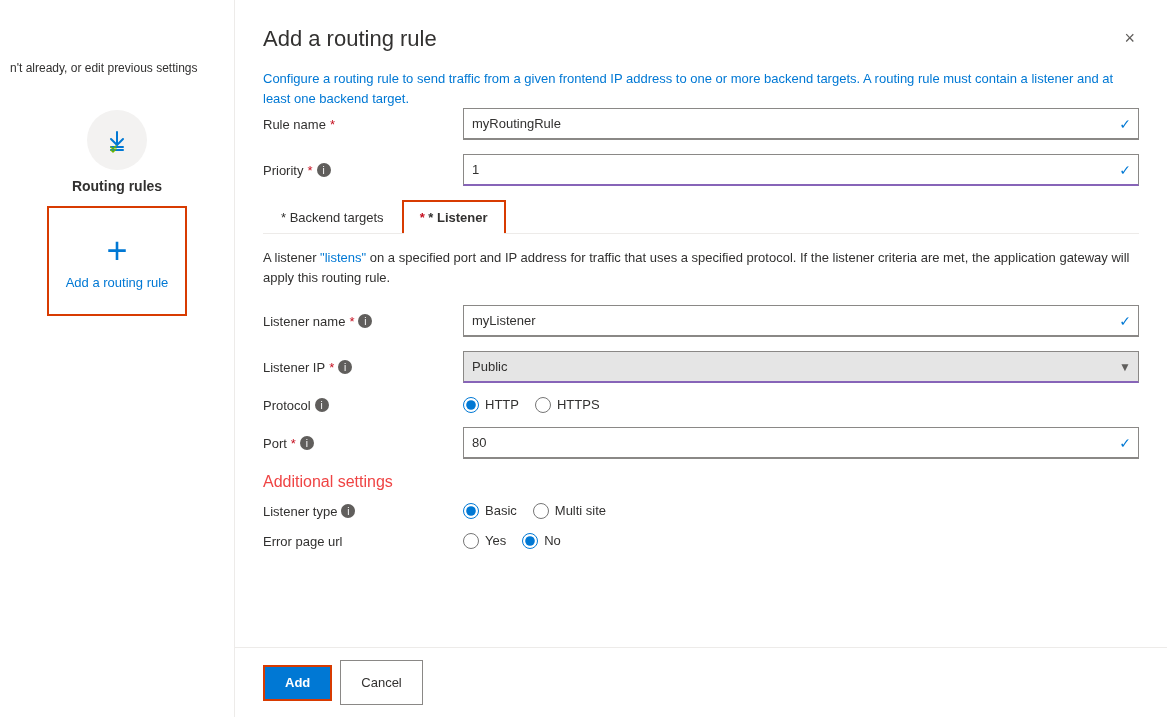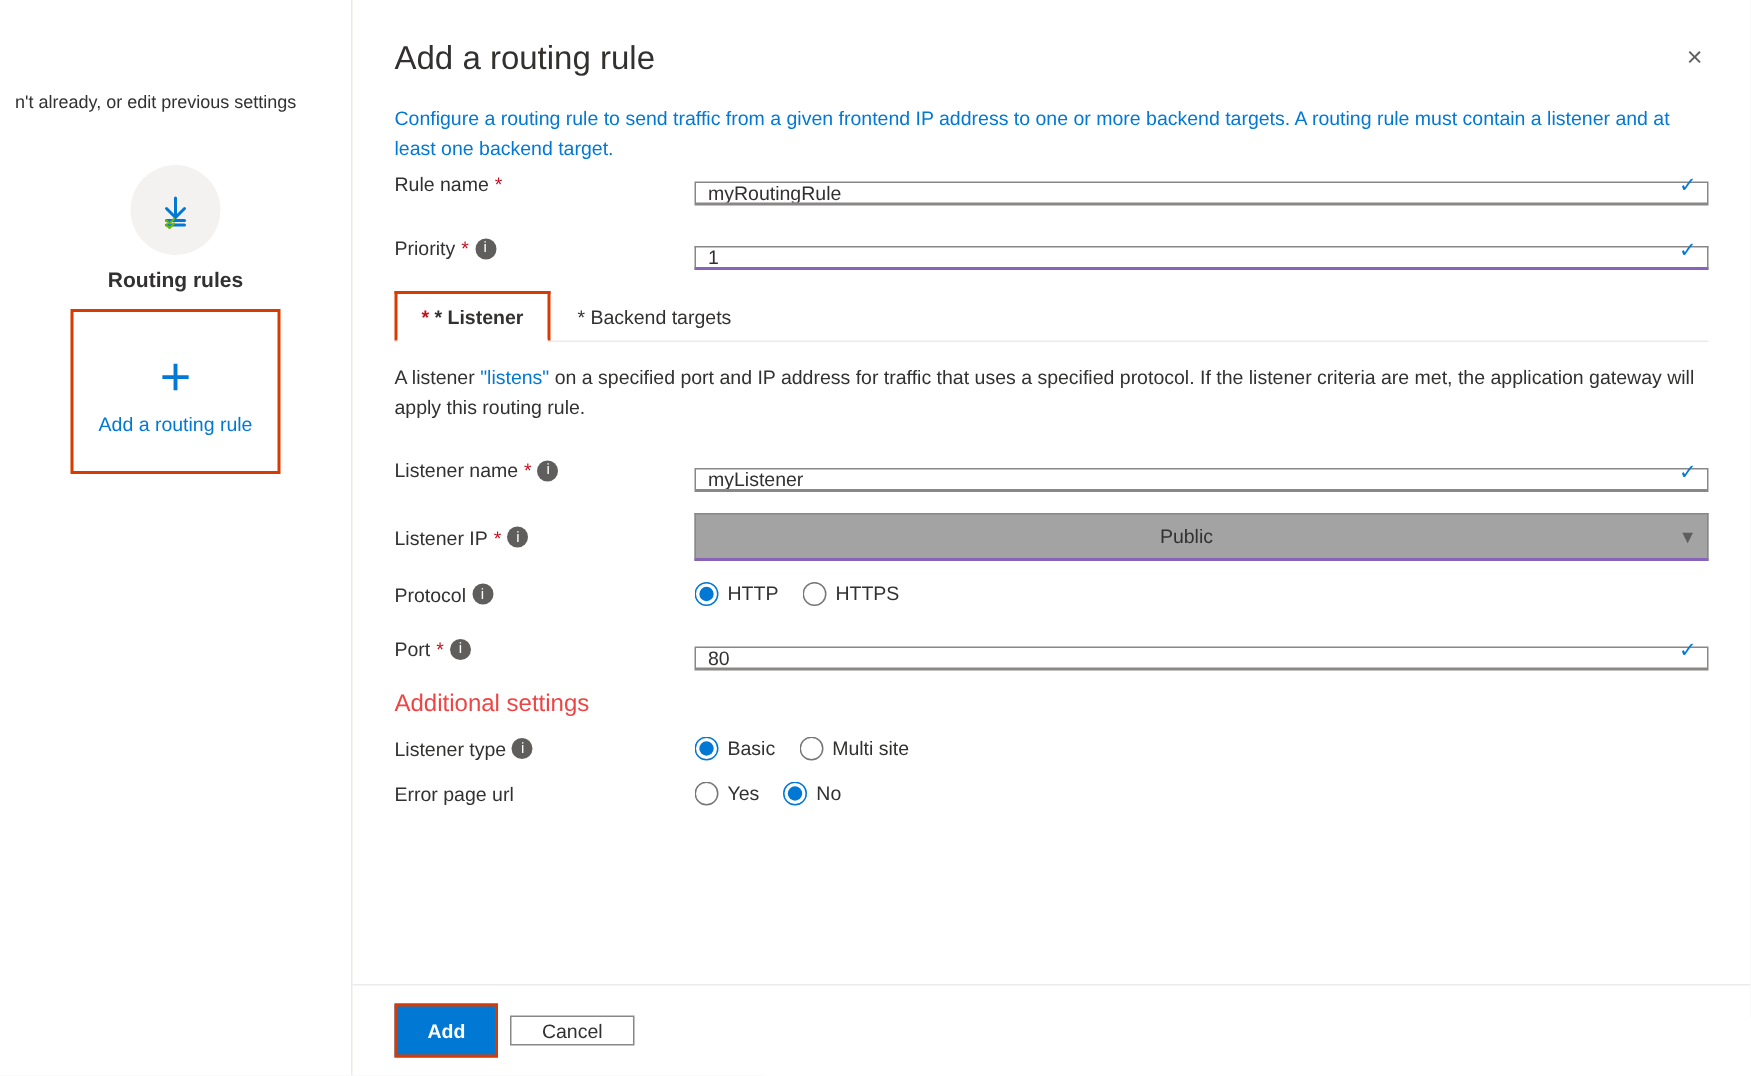--- a/index.html
+++ b/index.html
@@ -155,29 +155,28 @@
       align-items: center;
       justify-content: center;
       cursor: help;
     }
     .input-wrapper {
       flex: 1;
       position: relative;
     }
     .input-wrapper input {
       width: 100%;
-      height: 16px;
+      height: 32px;
       border: 1px solid #8a8886;
       border-bottom: 2px solid #8a8886;
       padding: 0 28px 0 8px;
       font-size: 13px;
       color: #323130;
       outline: none;
       background: #fff;
-      margin-top: 13px;
     }
     .check-icon {
       position: absolute;
       right: 8px;
       top: 50%;
       transform: translateY(-50%);
       color: #0078d4;
       font-size: 14px;
     }
     .input-wrapper.purple-border input {
@@ -189,24 +188,23 @@
     }
     .select-wrapper select {
       width: 100%;
       height: 32px;
       border: 1px solid #8a8886;
       border-bottom: 2px solid #8764b8;
       padding: 0 28px 0 8px;
       font-size: 13px;
       color: #323130;
       outline: none;
-      background: #a3a3a3;
+      background: #e5e5e5;
       appearance: none;
       cursor: pointer;
-      text-align: center;
     }
     .select-arrow {
       position: absolute;
       right: 8px;
       top: 50%;
       transform: translateY(-50%);
       color: #605e5c;
       font-size: 12px;
       pointer-events: none;
     }
@@ -300,21 +298,21 @@
       height: 36px;
       padding: 0 20px;
       background: #0078d4;
       color: #fff;
       border: 2px solid #d83b01;
       font-size: 13px;
       font-weight: 600;
       cursor: pointer;
     }
     .btn-cancel {
-      height: 20px;
+      height: 45px;
       padding: 0 20px;
       background: #fff;
       color: #323130;
       border: 1px solid #8a8886;
       font-size: 13px;
       cursor: pointer;
     }
   </style>
 </head>
 <body>
@@ -369,25 +367,25 @@
         <span class="required-star">*</span>
         <span class="info-icon">i</span>
       </div>
       <div class="input-wrapper purple-border">
         <input type="text" value="1" style="">
         <span class="check-icon">✓</span>
       </div>
     </div>
 
     <div class="tabs-row">
+      <button class="tab">
+        <span>* Backend targets</span>
+      </button>
       <button class="tab active">
         <span class="tab-required">* </span><span>* Listener</span>
-      </button>
-      <button class="tab">
-        <span>* Backend targets</span>
       </button>
     </div>
 
     <p class="listener-desc">
       A listener <span class="blue">"listens"</span> on a specified port and IP address for traffic that uses a specified protocol. If the listener criteria are met, the application gateway will apply this routing rule.
     </p>
 
     <div class="form-row">
       <div class="form-label">
         <span>Listener name</span>

